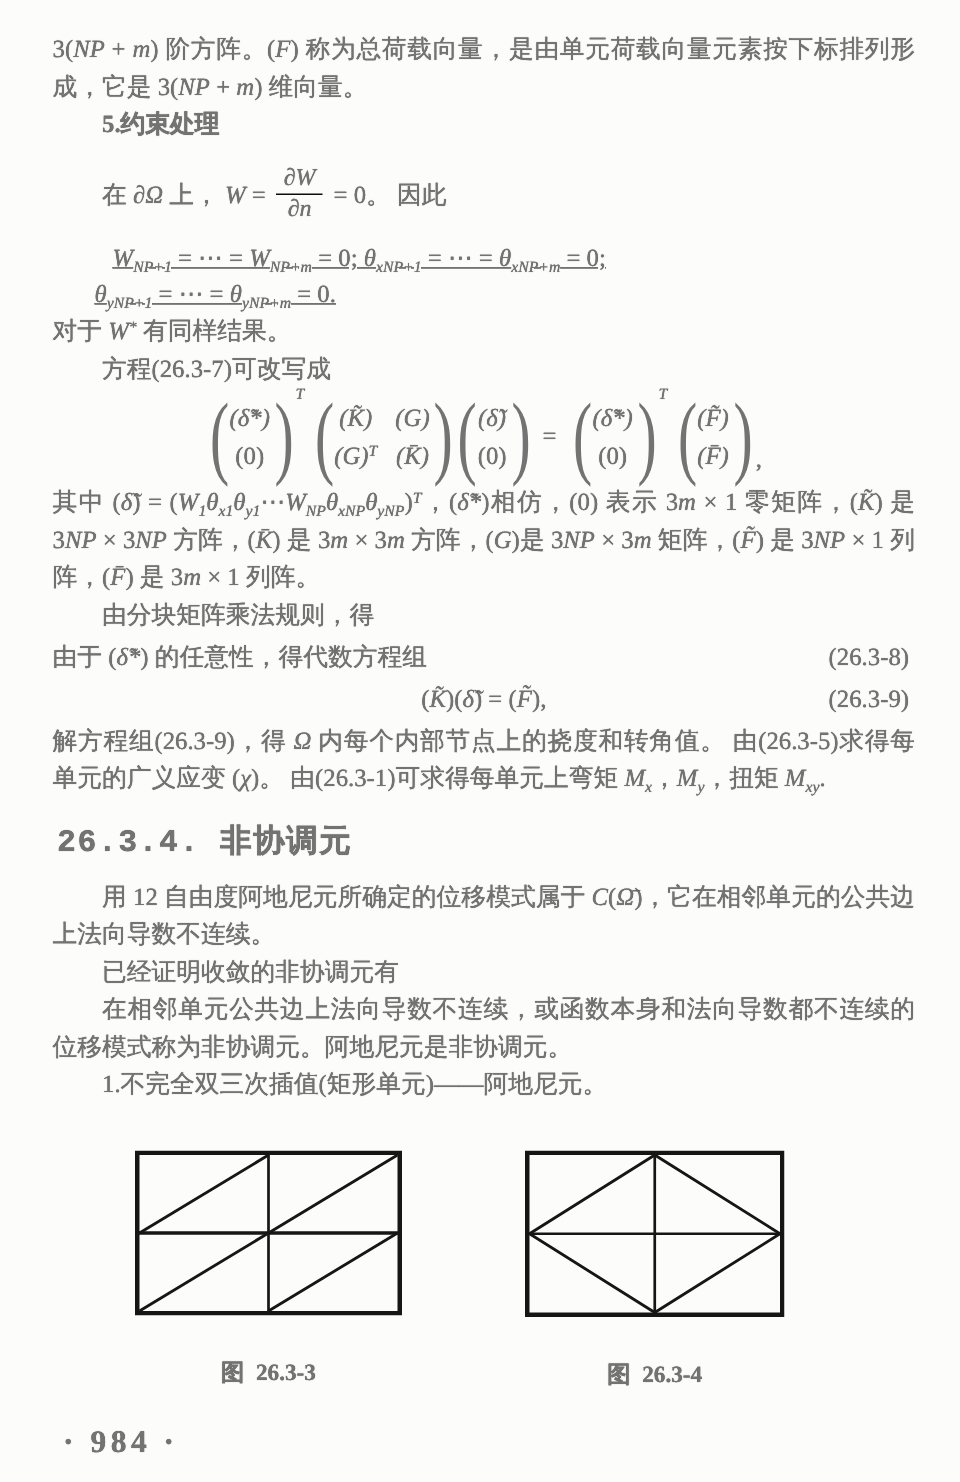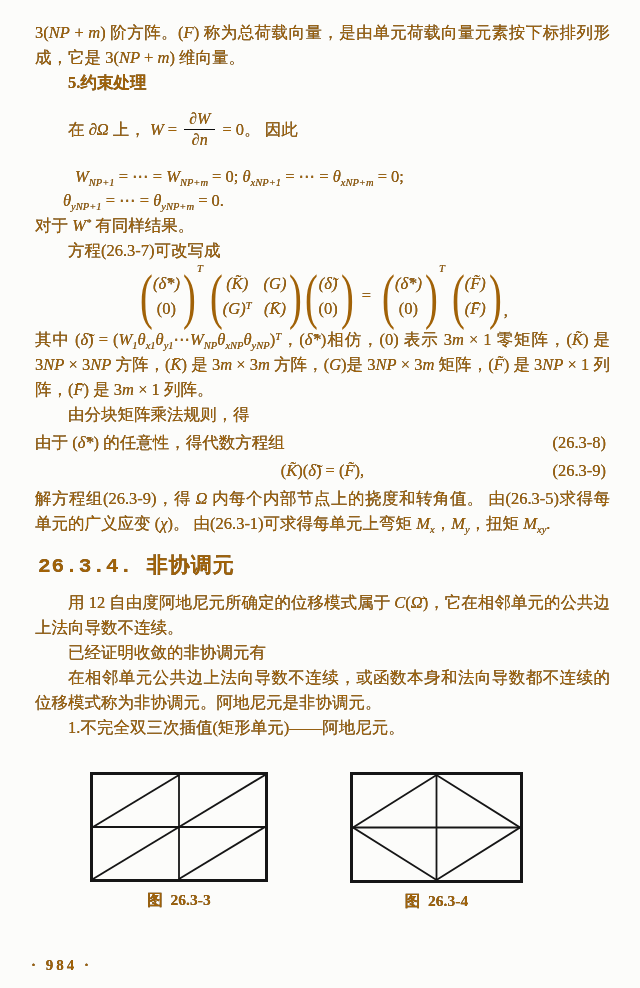--- a/index.html
+++ b/index.html
@@ -1,41 +1,41 @@
 <!DOCTYPE html>
 <html lang="zh"><head>
 <meta charset="utf-8">
 <style>
   html,body { margin:0; padding:0; background:#ffffff; }
   .page {
     position:relative; width:640px; height:988px; box-sizing:border-box;
     background:#fcfcfa; overflow:hidden;
     padding:20px 30px 0 35px;
     font-family:"Liberation Serif","DejaVu Serif",serif;
-    color:#a16207;
+    color:#737373;
     text-shadow:0 0 0.5px rgba(0,0,0,.75);
   }
   p { margin:0; }
   .body { font-size:16.5px; line-height:25px; }
   .just { text-align:justify; }
   .indent { text-indent:2em; }
   .bold { font-weight:bold; }
   .vi { font-style:italic; }
   sub, sup { font-style:italic; font-size:10.5px; line-height:0; }
   sub { vertical-align:-4px; }
   sup { vertical-align:5px; }
 
   
   .fracline { display:flex; align-items:center; padding-left:33px; margin-top:15px; font-size:16.5px; }
   .frac { display:inline-flex; flex-direction:column; align-items:center; margin:0 7px; line-height:18px; font-size:16px; }
   .frac .num { border-bottom:1.6px solid #0c0c0c; padding:0 5px 1px; }
   .frac .den { padding-top:1px; }
 
   
-  .eqgroup { margin-top:16px; font-size:16.5px; }
+  .eqgroup { margin-top:11px; font-size:16.5px;text-decoration:underline; }
   .eqline  { line-height:24px; margin-left:40px; }
   .eqline2 { line-height:24px; margin-left:28px; }
 
   
   .eqnumrow { position:relative; text-align:center; font-size:16.5px; line-height:25px; margin:3px 0; }
   .eqnum { position:absolute; right:4px; top:0; font-style:normal; }
 
   
   .mtxrow { display:flex; justify-content:center; align-items:center; margin:8px 0 6px; font-size:16.5px; }
   .vec { display:inline-flex; align-items:center; }
@@ -48,24 +48,24 @@
   .eqsign { margin:0 8px; }
   .trail { align-self:flex-end; margin-left:2px; }
 
   h2.sechead { font-size:21px; font-weight:bold; margin:15px 3px 11px; letter-spacing:1px; font-family:Liberation Mono, monospace; }
 
   
   .figrow { display:flex; margin-top:32px; }
   figure { margin:0; display:flex; flex-direction:column; }
   .fig1 { margin-left:55px; }
   .fig2 { margin-left:82px; }
-  figcaption { text-align:center; font-weight:bold; font-size:15.5px; margin-top:8px; white-space:pre; }
+  figcaption { text-align:center; font-weight:bold; font-size:15.5px; margin-top:28px; white-space:pre; }
   svg line, svg rect, svg polygon { stroke:#161616; fill:none; }
 
-  .pagenum { position:absolute; left:31px; bottom:14px; font-size:15px; font-weight:bold; letter-spacing:3px; }
+  .pagenum { position:absolute; left:42px; bottom:14px; font-size:21px; font-weight:bold; letter-spacing:3px; }
 </style>
 </head>
 <body>
 
 <div class="page">
 
   <p class="body just"><span>3(</span><span class="vi">NP</span><span> + </span><span class="vi">m</span><span>) 阶方阵。(</span><span class="vi">F</span><span>) 称为总荷载向量，是由单元荷载向量元素按下标排列形成，它是 3(</span><span class="vi">NP</span><span> + </span><span class="vi">m</span><span>) 维向量。</span></p>
 
   <p class="body indent bold">5.约束处理</p>
 

